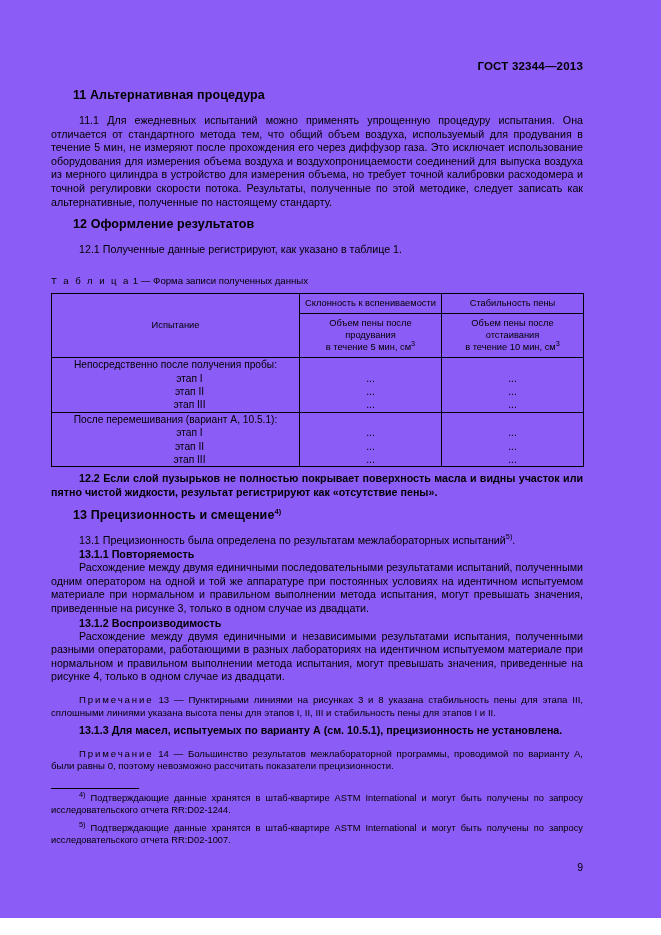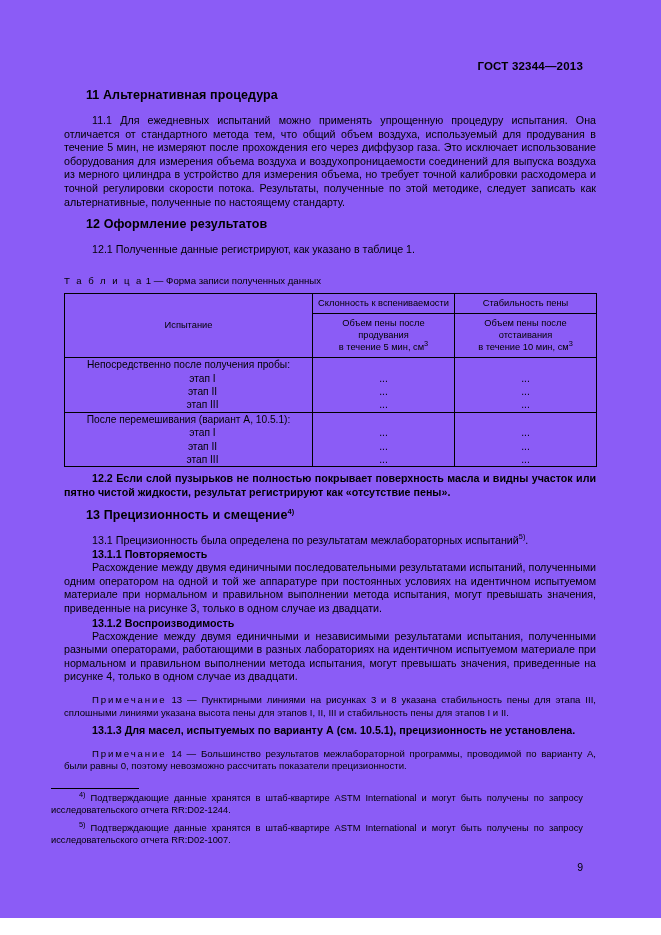--- a/index.html
+++ b/index.html
@@ -25,21 +25,21 @@
     right: 78px;
     font-size: 11.5px;
     font-weight: bold;
     letter-spacing: 0.2px;
     white-space: nowrap;
   }
 
   
   .content {
     position: absolute;
-    left: 64px;
+    left: 51px;
     top: 88px;
     width: 532px;
   }
 
   h2.section-title {
     font-size: 12.5px;
     font-weight: bold;
     margin: 0 0 12px 0;
     padding-left: 22px;
     letter-spacing: 0.1px;

